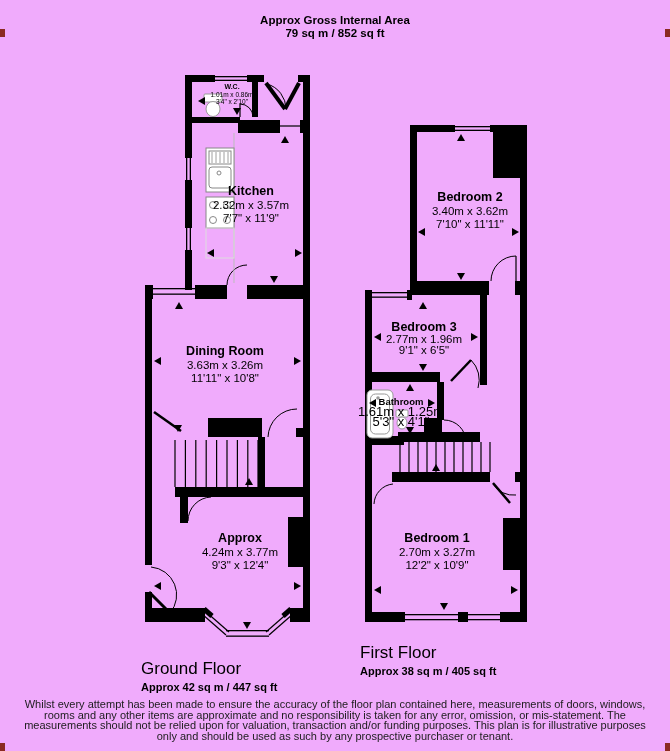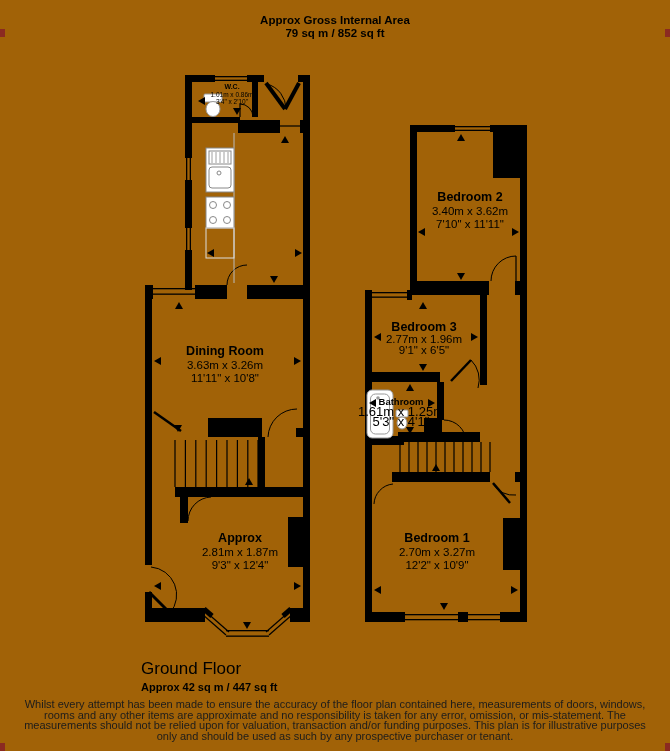--- a/index.html
+++ b/index.html
@@ -1,16 +1,16 @@
 <!DOCTYPE html>
 <html><head>
 <meta charset="utf-8">
 <style>
   html,body{margin:0;padding:0;background:#fff;}
-  .page{position:relative;width:670px;height:751px;background:#a16207;
+  .page{position:relative;width:670px;height:751px;background:#f0abfc;
         font-family:"Liberation Sans",sans-serif;color:#000;overflow:hidden;}
   svg.plan{position:absolute;left:0;top:0;}
   .title{position:absolute;top:14px;left:0;width:670px;text-align:center;
          font-weight:bold;font-size:11.5px;line-height:13px;}
   .room-label{position:absolute;transform:translate(-50%,-50%);text-align:center;
               white-space:nowrap;line-height:13.5px;}
   .room-label .rn{font-weight:bold;font-size:12.5px;}
   .room-label .rd{font-size:11.5px;}
   .room-label.tiny{line-height:7.5px;}
   .room-label.tiny .rn{font-size:7px;}
@@ -310,30 +310,35 @@
       </g>
     </g>
   </svg>
 
   <div class="room-label tiny" style="left:232px;top:94px">
     <div class="rn">W.C.</div>
     <div class="rd">1.01m x 0.86m</div>
     <div class="rd">3'4" x 2'10"</div>
   </div>
 
+  <div class="room-label" style="left:251px;top:205px">
+    <div class="rn">Kitchen</div>
+    <div class="rd">2.32m x 3.57m</div>
+    <div class="rd">7'7" x 11'9"</div>
+  </div>
 
   <div class="room-label" style="left:225px;top:365px">
     <div class="rn">Dining Room</div>
     <div class="rd">3.63m x 3.26m</div>
     <div class="rd">11'11" x 10'8"</div>
   </div>
 
   <div class="room-label" style="left:240px;top:552px">
     <div class="rn">Approx</div>
-    <div class="rd">2.81m x 1.87m</div>
+    <div class="rd">4.24m x 3.77m</div>
     <div class="rd">9'3" x 12'4"</div>
   </div>
 
   <div class="room-label" style="left:470px;top:211px">
     <div class="rn">Bedroom 2</div>
     <div class="rd">3.40m x 3.62m</div>
     <div class="rd">7'10" x 11'11"</div>
   </div>
 
   <div class="room-label" style="left:424px;top:339px;line-height:11.5px">
@@ -350,20 +355,24 @@
 
   <div class="room-label" style="left:437px;top:552px">
     <div class="rn">Bedroom 1</div>
     <div class="rd">2.70m x 3.27m</div>
     <div class="rd">12'2" x 10'9"</div>
   </div>
 
   <div class="caption" style="left:141px;top:659px">
     <div class="cn">Ground Floor</div>
     <div class="ca">Approx 42 sq m / 447 sq ft</div>
+  </div>
+  <div class="caption" style="left:360px;top:643px">
+    <div class="cn">First Floor</div>
+    <div class="ca">Approx 38 sq m / 405 sq ft</div>
   </div>
 
   <div class="disclaimer">Whilst every attempt has been made to ensure the accuracy of the floor plan contained here, measurements of doors, windows, rooms and any other items are approximate and no responsibility is taken for any error, omission, or mis-statement. The measurements should not be relied upon for valuation, transaction and/or funding purposes. This plan is for illustrative purposes only and should be used as such by any prospective purchaser or tenant.</div>
 
   <div class="mark" style="left:0;top:29px"></div>
   <div class="mark" style="left:665px;top:29px"></div>
   <div class="mark" style="left:0;top:743px"></div>
   <div class="mark" style="left:665px;top:743px"></div>
 </div>
 

